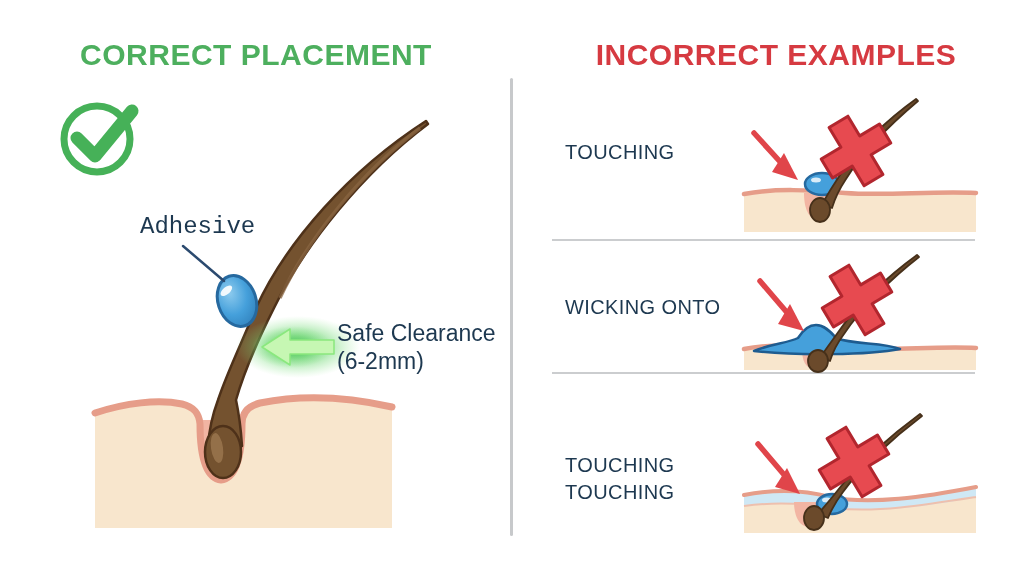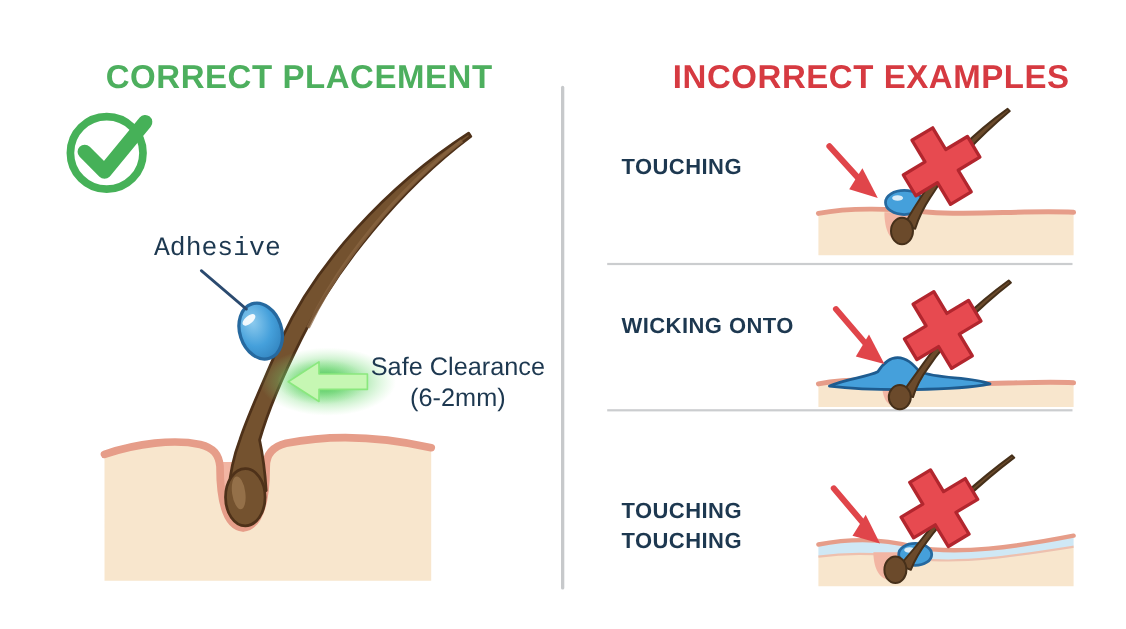--- a/index.html
+++ b/index.html
@@ -24,36 +24,36 @@
     --x-dark:#b2262e;
     --arrow-green:#c6f7b3;
   }
   html,body{margin:0;padding:0;}
   .canvas{
     position:relative;width:1024px;height:572px;background:#ffffff;
     font-family:"Liberation Sans", sans-serif;overflow:hidden;
   }
   .panel-title{
     position:absolute;top:38px;width:512px;text-align:center;
-    font-size:30px;font-weight:bold;letter-spacing:.5px;margin:16px;
+    font-size:30px;font-weight:bold;letter-spacing:.5px;margin:0;
   }
   .title-correct{left:0;color:var(--green);}
   .title-incorrect{left:520px;color:var(--red);}
   .adhesive-label{
     position:absolute;left:140px;top:213px;font-size:24px;color:var(--navy);font-family:Liberation Mono, monospace;
   }
   .clearance-label{
-    position:absolute;left:337px;top:319px;font-size:23px;line-height:28px;color:var(--navy);text-align:center;
+    position:absolute;left:337px;top:319px;font-size:23px;line-height:28px;color:var(--navy);
   }
   .row-label{
     position:absolute;left:565px;font-size:20px;line-height:27px;
-    letter-spacing:.4px;color:var(--navy);font-weight:bold;
+    letter-spacing:.4px;color:var(--navy);
   }
   .row-label-1{top:139px;}
-  .row-label-2{top:284px;text-align:right;}
+  .row-label-2{top:294px;text-align:right;}
   .row-label-3{top:452px;}
   .v-divider{
     position:absolute;left:510px;top:78px;width:3px;height:458px;
     background:var(--divider);border-radius:2px;
   }
   .h-divider{
     position:absolute;left:552px;width:423px;height:2px;background:#cbcdcf;
   }
   .h-divider-1{top:239px;}
   .h-divider-2{top:372px;}

